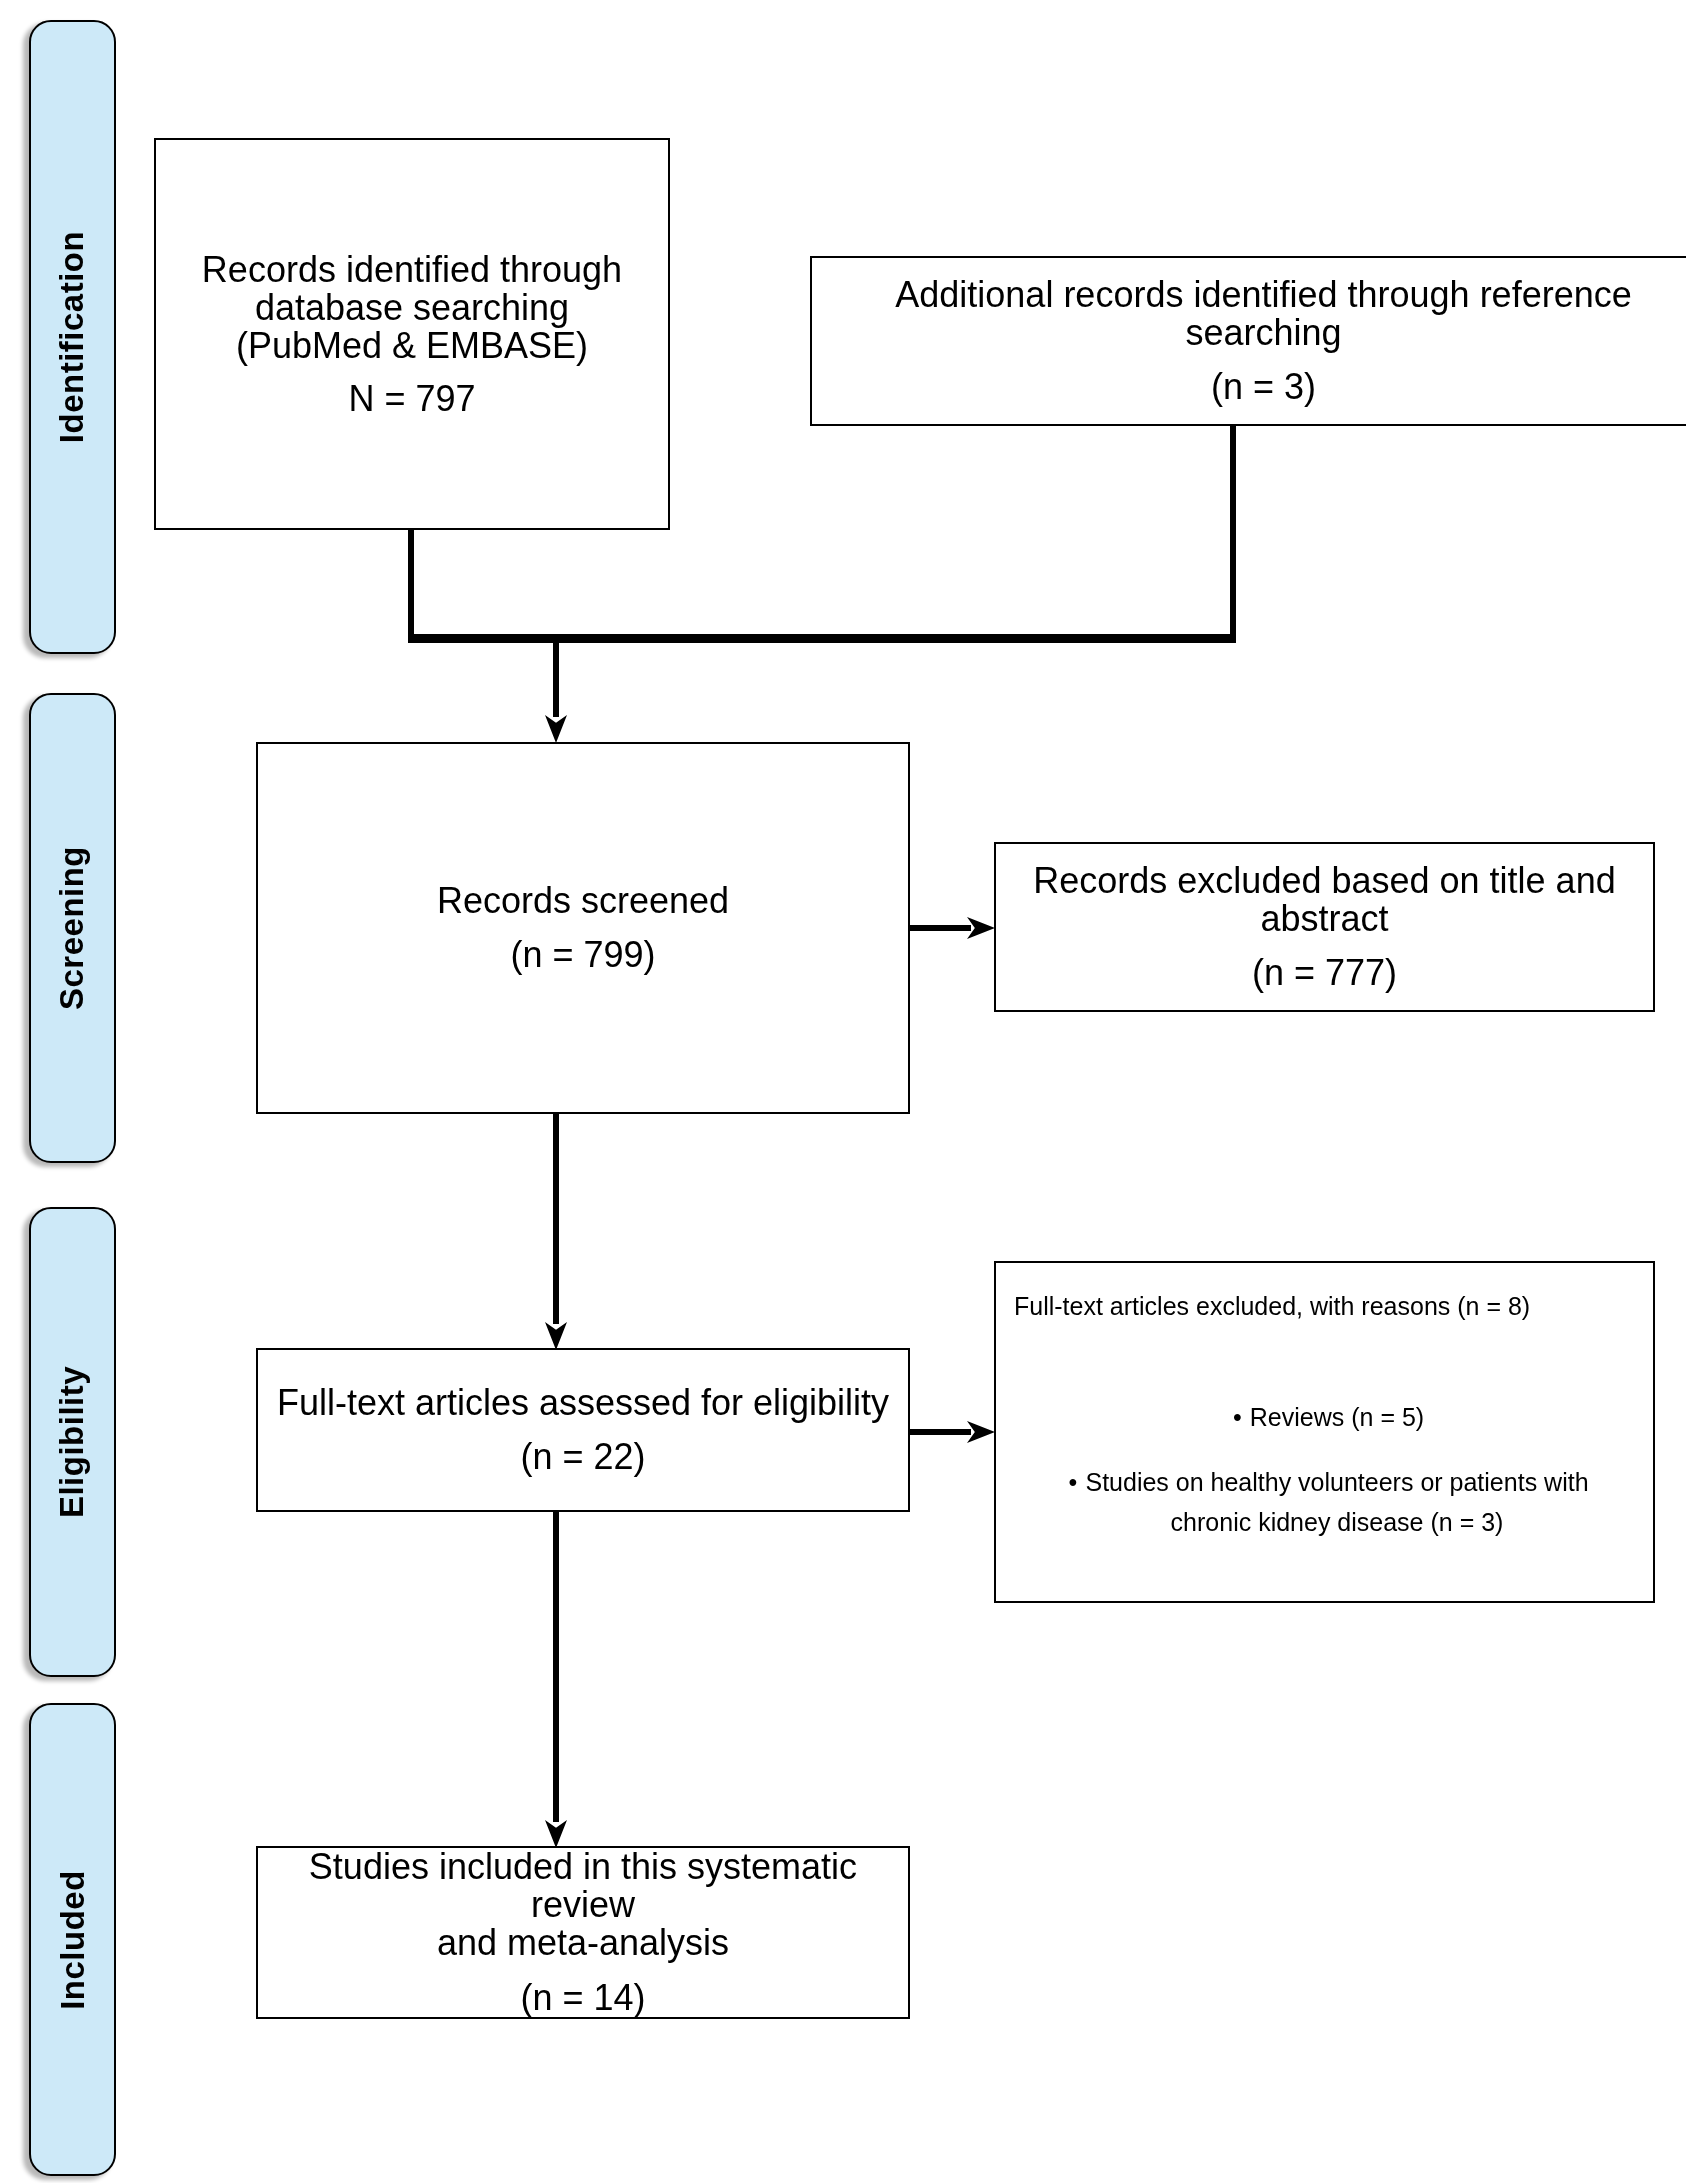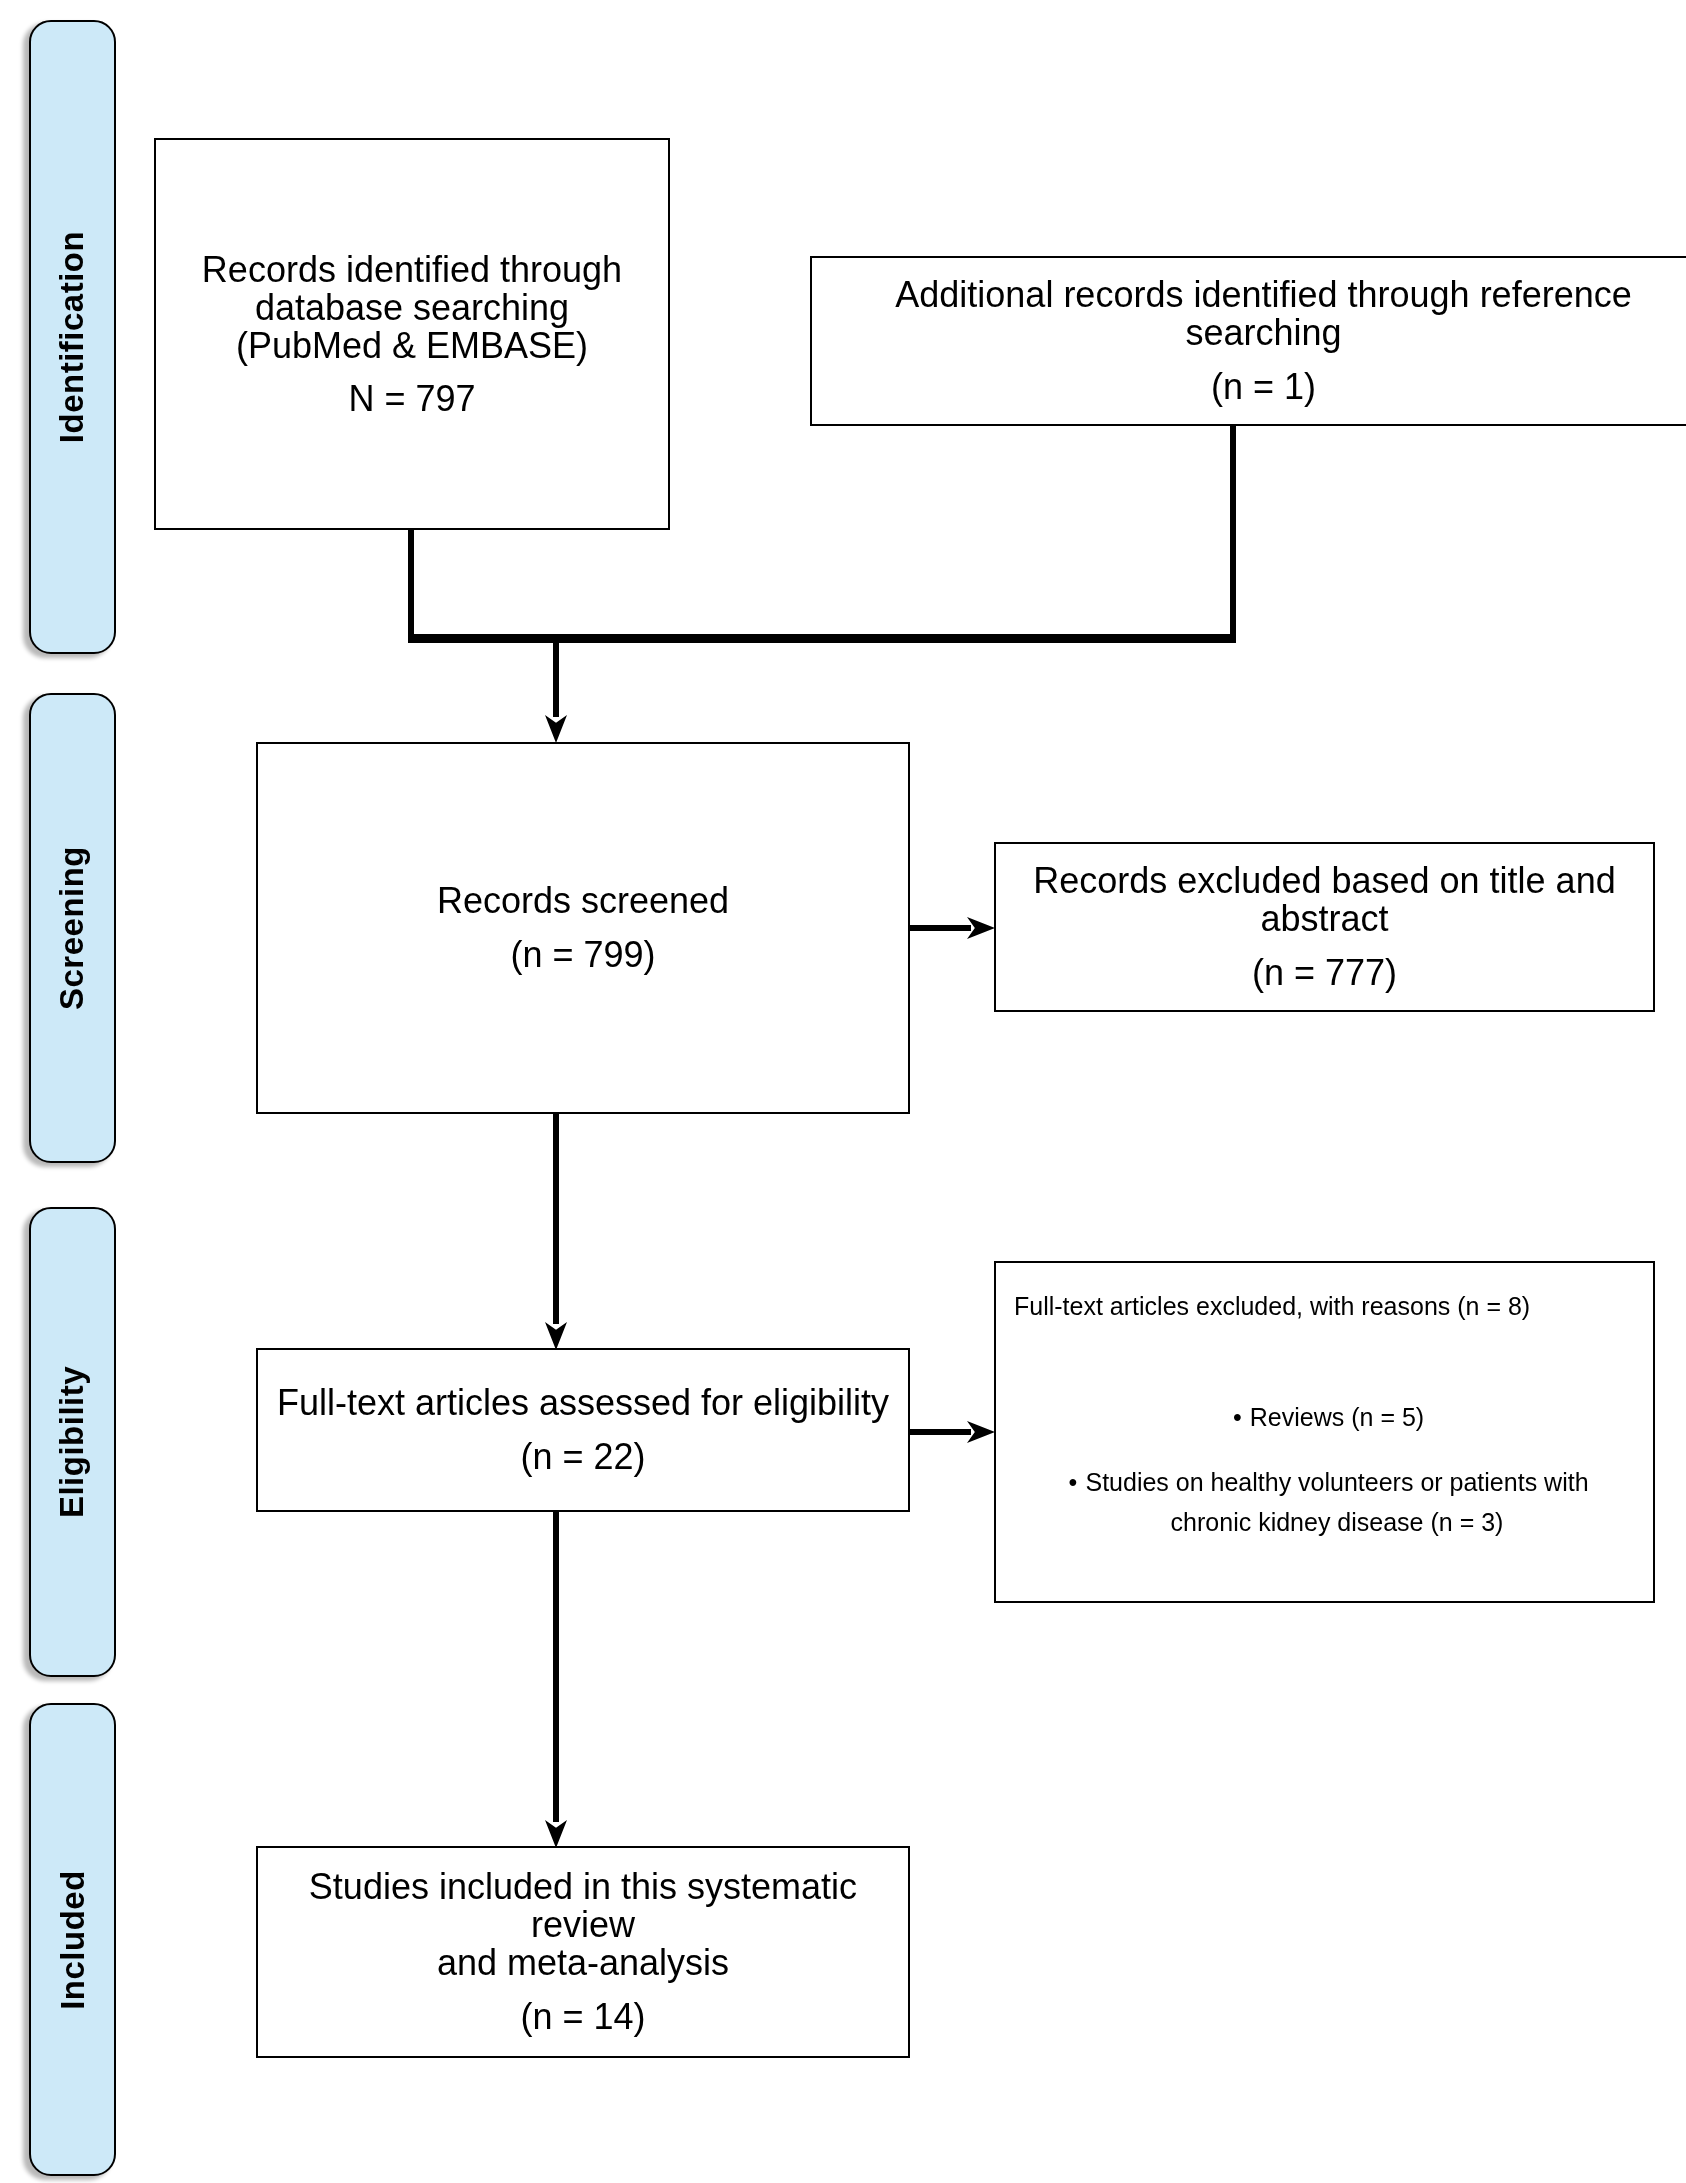--- a/index.html
+++ b/index.html
@@ -66,21 +66,21 @@
   .b4{left:994px;top:842px;width:661px;height:170px}
   .b5{left:256px;top:1348px;width:654px;height:164px}
   .b6{
     left:994px;top:1261px;width:661px;height:342px;
     align-items:flex-start;
     text-align:center;
     font-size:25px;
     line-height:40px;
     padding:13.6px 18px;
   }
-  .b7{left:256px;top:1846px;width:654px;height:212px}
+  .b7{left:256px;top:1846px;width:654px;height:173px}
 
   .count{margin-top:16.3px}
   .b1 .count{margin-top:15px}
 
   .b6 .heading{margin-bottom:59px}
   .b6 ul{list-style:none;margin:12px;padding:0}
   .b6 li{
     padding-left:25px;
     max-width:580px;
     margin:0 0 25px 0;
@@ -132,21 +132,21 @@
 
   <div class="box b1">
     <div class="line">Records identified through</div>
     <div class="line">database searching</div>
     <div class="line">(PubMed &amp; EMBASE)</div>
     <div class="count">N = 797</div>
   </div>
 
   <div class="box b2">
     <div class="line">Additional records identified through reference searching</div>
-    <div class="count">(n = 1)</div>
+    <div class="count">(n = 3)</div>
   </div>
 
   <div class="box b3">
     <div class="line">Records screened</div>
     <div class="count">(n = 799)</div>
   </div>
 
   <div class="box b4">
     <div class="line">Records excluded based on title and abstract</div>
     <div class="count">(n = 777)</div>

